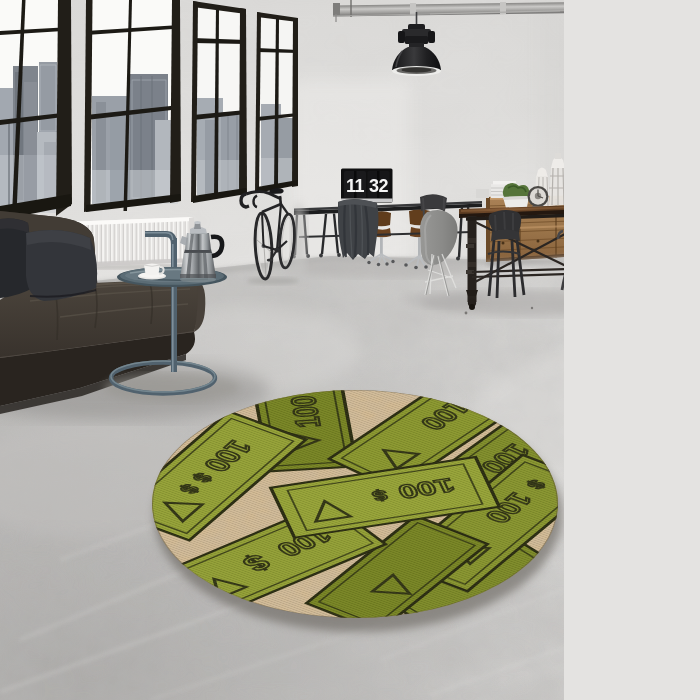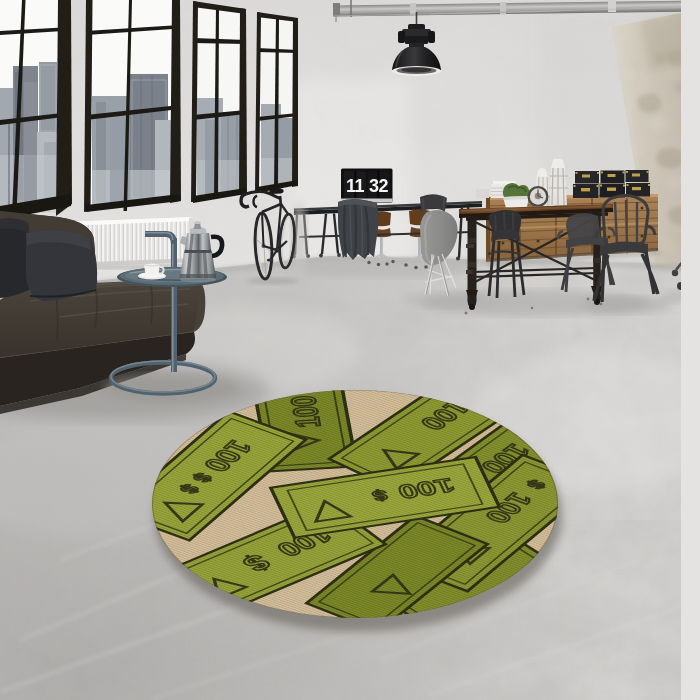--- a/index.html
+++ b/index.html
@@ -1,16 +1,16 @@
 <!DOCTYPE html>
 <html><head>
 <meta charset="utf-8">
 <style>
   html,body{margin:0;padding:0;background:#e4e3e1;}
-  .stage{width:681px;height:700px;position:relative;overflow:hidden;font-family:"Liberation Sans",sans-serif;}
+  .stage{width:564px;height:700px;position:relative;overflow:hidden;font-family:"Liberation Sans",sans-serif;}
 </style>
 </head>
 <body>
 <div class="stage">
 <svg width="700" height="700" viewBox="0 0 700 700" xmlns="http://www.w3.org/2000/svg" font-family="Liberation Sans, sans-serif">
 <defs>
   <linearGradient id="wallg" x1="0" y1="0" x2="0" y2="1">
     <stop offset="0" stop-color="#dcdbd9"></stop>
     <stop offset="0.45" stop-color="#e6e5e3"></stop>
     <stop offset="1" stop-color="#e2e1df"></stop>

